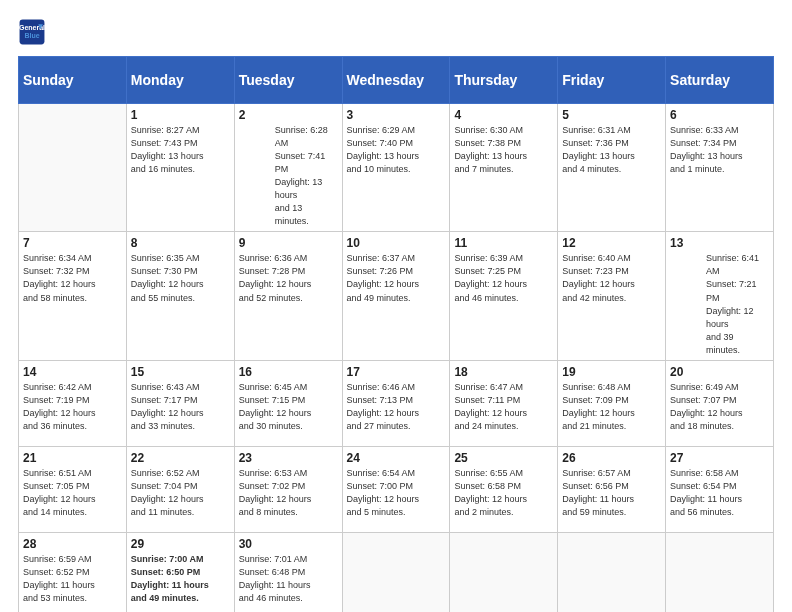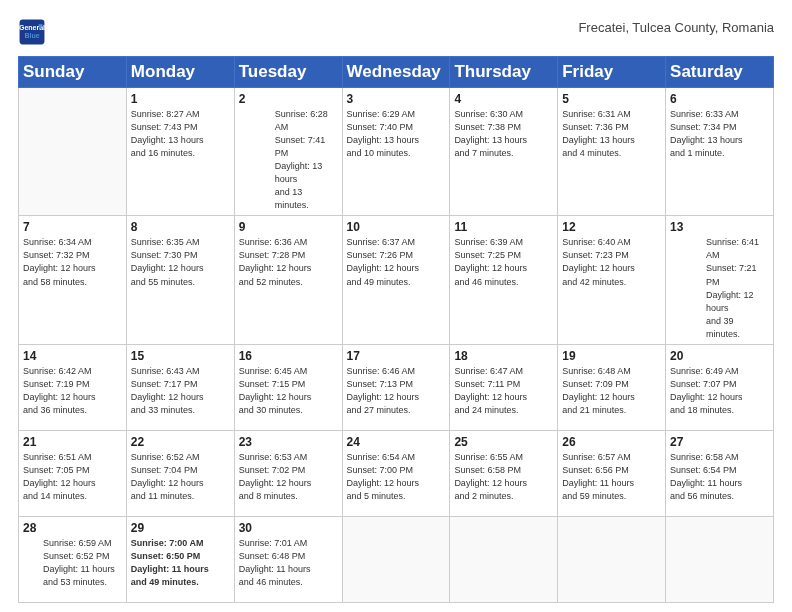--- a/index.html
+++ b/index.html
@@ -49,23 +49,23 @@
     .calendar {
       flex: 1;
       border: 1px solid #ccc;
       border-collapse: collapse;
       width: 100%;
       table-layout: fixed;
     }
     .calendar th {
       background: #3060b8;
       color: #fff;
-      font-size: 17px;
+      font-size: 14px;
       font-weight: bold;
-      padding: 5px 4px;
+      padding: 15px 4px;
       text-align: left;
       border: 1px solid #4070c8;
     }
     .calendar td {
       border: 1px solid #ccc;
       vertical-align: top;
       padding: 4px 4px 3px 4px;
       font-size: 9.5px;
       color: #222;
       height: 86px;
@@ -92,21 +92,20 @@
   <div class="header">
     <div class="logo">
       <svg class="logo-icon" viewBox="0 0 36 36">
         <rect x="2" y="2" width="32" height="32" rx="4" fill="#1a3a8c"></rect>
         <text x="18" y="16" text-anchor="middle" font-size="9" font-weight="bold" fill="white" font-family="Arial">General</text>
         <text x="18" y="26" text-anchor="middle" font-size="9" font-weight="bold" fill="#4a90d9" font-family="Arial">Blue</text>
         <polygon points="26,8 32,8 29,14" fill="#4a90d9"></polygon>
       </svg>
     </div>
     <div class="title-block">
-      <div class="subtitle">Frecatei, Tulcea County, Romania</div>
     </div>
   </div>
 
   <table class="calendar">
     <thead>
       <tr>
 
       <th>Sunday</th>
           <th>Monday</th>
           <th>Tuesday</th>
@@ -312,21 +311,21 @@
             <div class="day-num">27</div>
             <div class="day-info" style="white-space: pre-line;">Sunrise: 6:58 AM
 Sunset: 6:54 PM
 Daylight: 11 hours
 and 56 minutes.</div>
           </td>
         </tr>
         <tr>
           <td>
             <div class="day-num">28</div>
-            <div class="day-info" style="white-space: pre-line; margin-left: 20px;">Sunrise: 6:59 AM
+            <div class="day-info" style="white-space: pre-line;">Sunrise: 6:59 AM
 Sunset: 6:52 PM
 Daylight: 11 hours
 and 53 minutes.</div>
           </td>
           <td>
             <div class="day-num">29</div>
             <div class="day-info" style="white-space: pre-line; font-weight: bold;">Sunrise: 7:00 AM
 Sunset: 6:50 PM
 Daylight: 11 hours
 and 49 minutes.</div>

